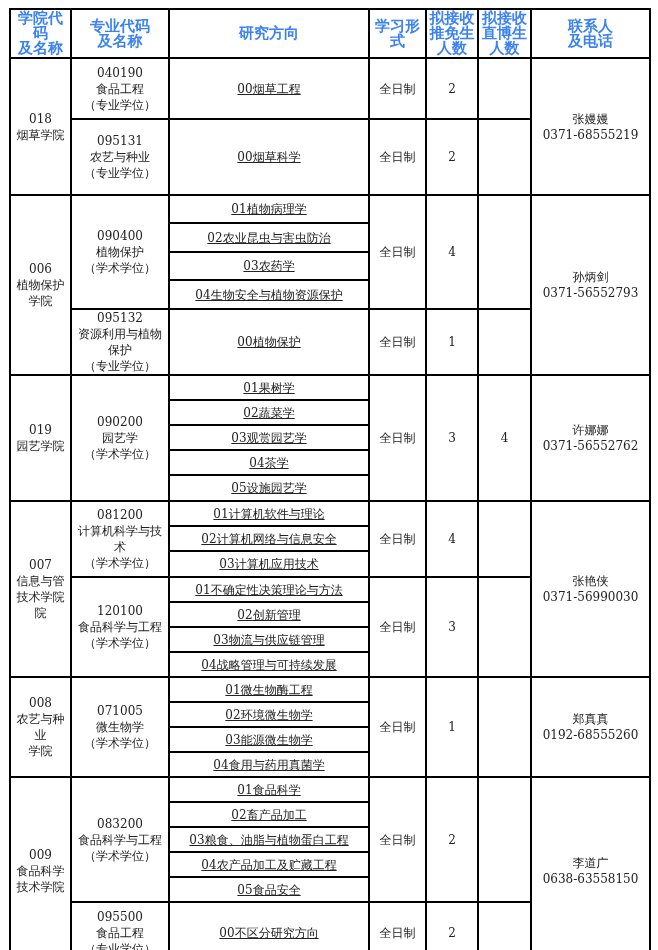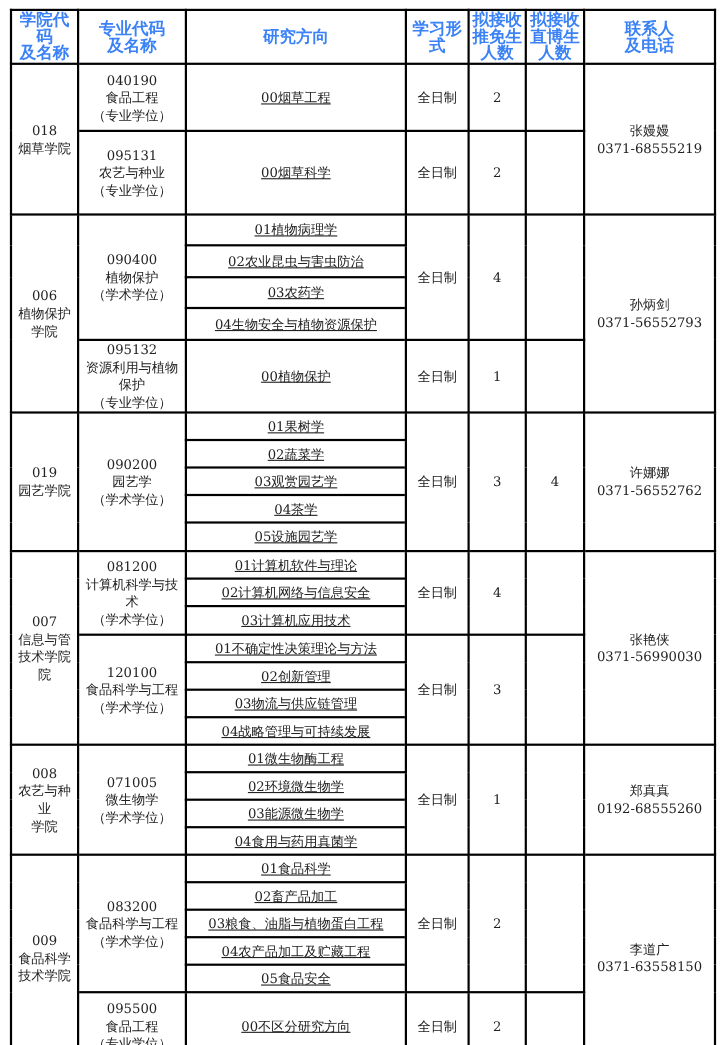--- a/index.html
+++ b/index.html
@@ -247,21 +247,21 @@
           <span class="line">083200</span>
           <span class="line">食品科学与工程</span>
           <span class="line">（学术学位）</span>
         </td>
         <td class="dir">01食品科学</td>
         <td rowspan="5">全日制</td>
         <td class="num" rowspan="5">2</td>
         <td class="num" rowspan="5"></td>
         <td class="contact" rowspan="6">
           <span class="line">李道广</span>
-          <span class="line">0371-63558150</span>
+          <span class="line">0638-63558150</span>
         </td>
       </tr>
       <tr style="height: 25px;">
         <td class="dir">02畜产品加工</td>
       </tr>
       <tr style="height: 25px;">
         <td class="dir">03粮食、油脂与植物蛋白工程</td>
       </tr>
       <tr style="height: 25px;">
         <td class="dir">04农产品加工及贮藏工程</td>

